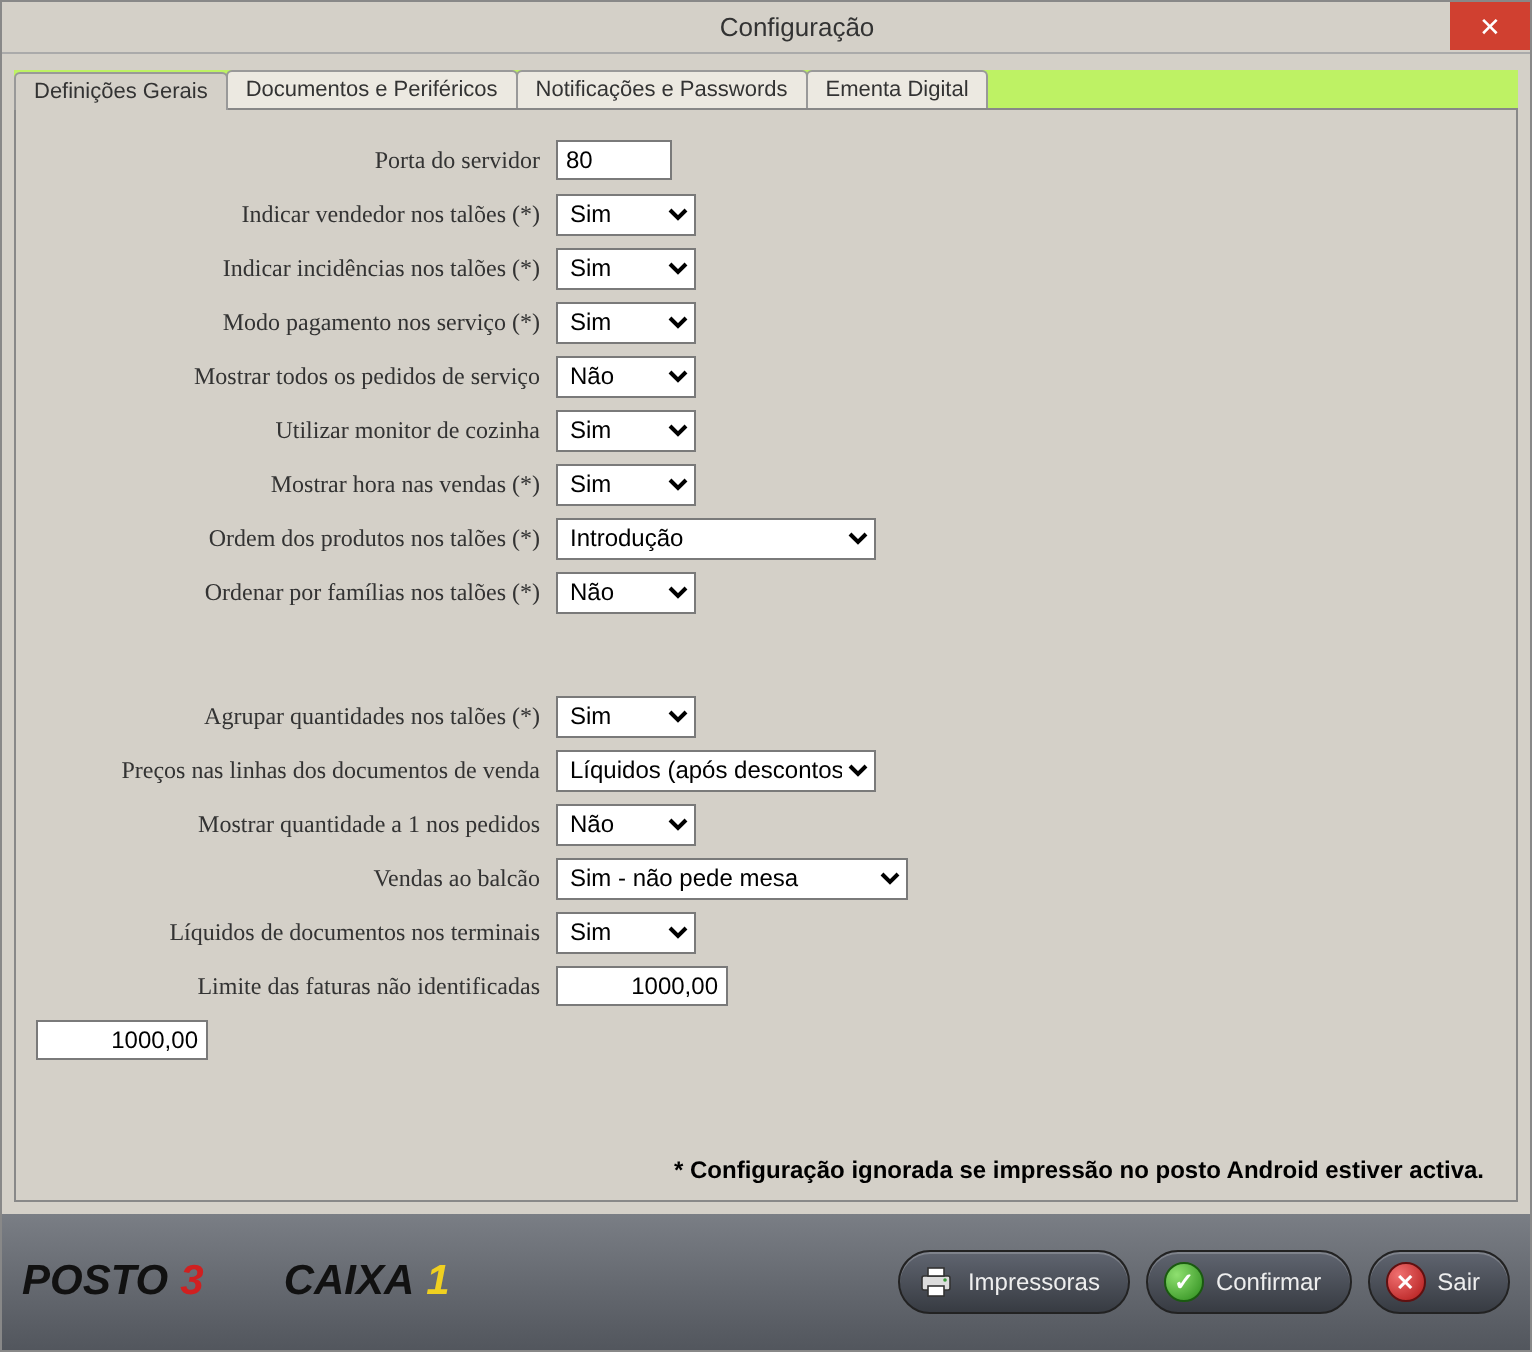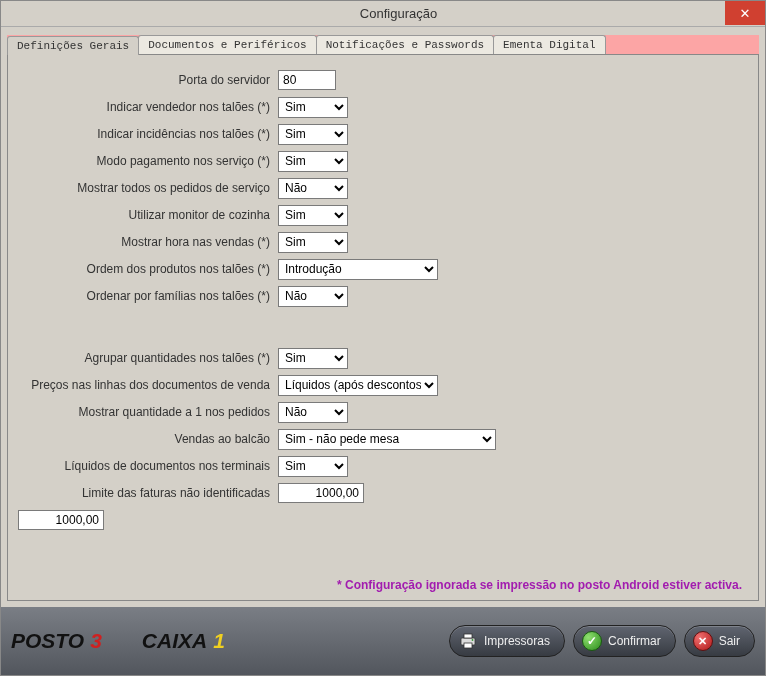--- a/index.html
+++ b/index.html
@@ -44,22 +44,21 @@
   display: flex;
   align-items: center;
   justify-content: center;
   cursor: pointer;
   font-size: 13px;
 }
 .tabs {
   margin: 8px 6px 0 6px;
   display: flex;
   border-bottom: 1px solid #888;
-  background: #fca5a5;
-  font-family: Liberation Mono, monospace;
+  background: #bef264;
 }
 .tab {
   padding: 3px 9px;
   font-size: 11px;
   background: #ece9e1;
   border: 1px solid #999;
   border-bottom: none;
   margin-right: -1px;
   cursor: pointer;
   color: #333;
@@ -90,48 +89,49 @@
   margin-bottom: 5px;
   height: 22px;
 }
 .row.gap { height: 30px; }
 .label {
   width: 260px;
   text-align: right;
   padding-right: 8px;
   font-size: 12px;
   color: #333;
+  font-family: Liberation Serif, serif;
 }
 .ctrl input[type="text"] {
   height: 20px;
   font-size: 12px;
   padding: 1px 4px;
   border: 1px solid #7a7a7a;
   background: #fff;
   text-align: right;
 }
 .ctrl input.left { text-align: left; }
 .ctrl select {
   height: 21px;
   font-size: 12px;
   border: 1px solid #7a7a7a;
   background: #fff;
   padding-left: 2px;
 }
 .sel-sm { width: 70px; }
 .sel-md { width: 160px; }
-.sel-lg { width: 218px; }
+.sel-lg { width: 176px; }
 .inp-sm { width: 58px; }
 .inp-md { width: 86px; }
 .footnote {
   margin-top: auto;
   text-align: right;
   font-weight: bold;
   font-size: 12px;
-  color: #a21caf;
+  color: #000000;
   padding: 4px 6px 4px 0;
 }
 .footer {
   height: 68px;
   background: linear-gradient(#7a7e85, #52565d);
   display: flex;
   align-items: center;
   padding: 0 10px;
   gap: 8px;
 }

